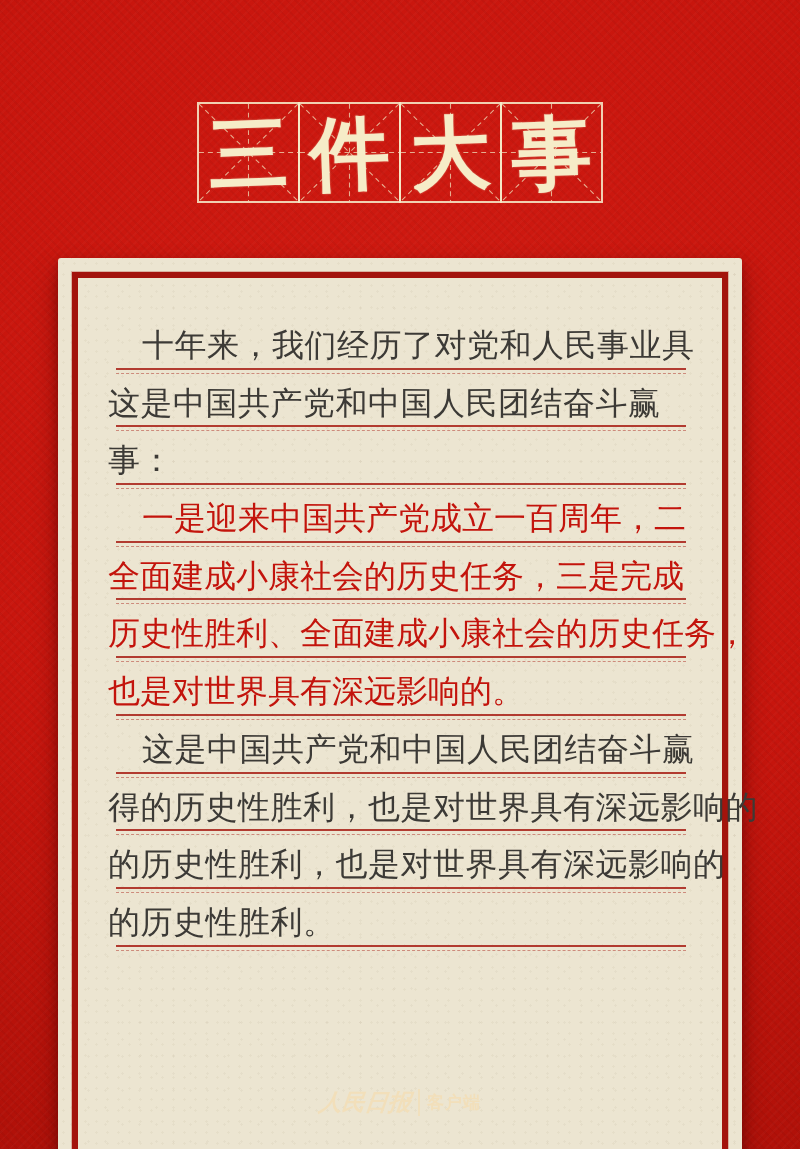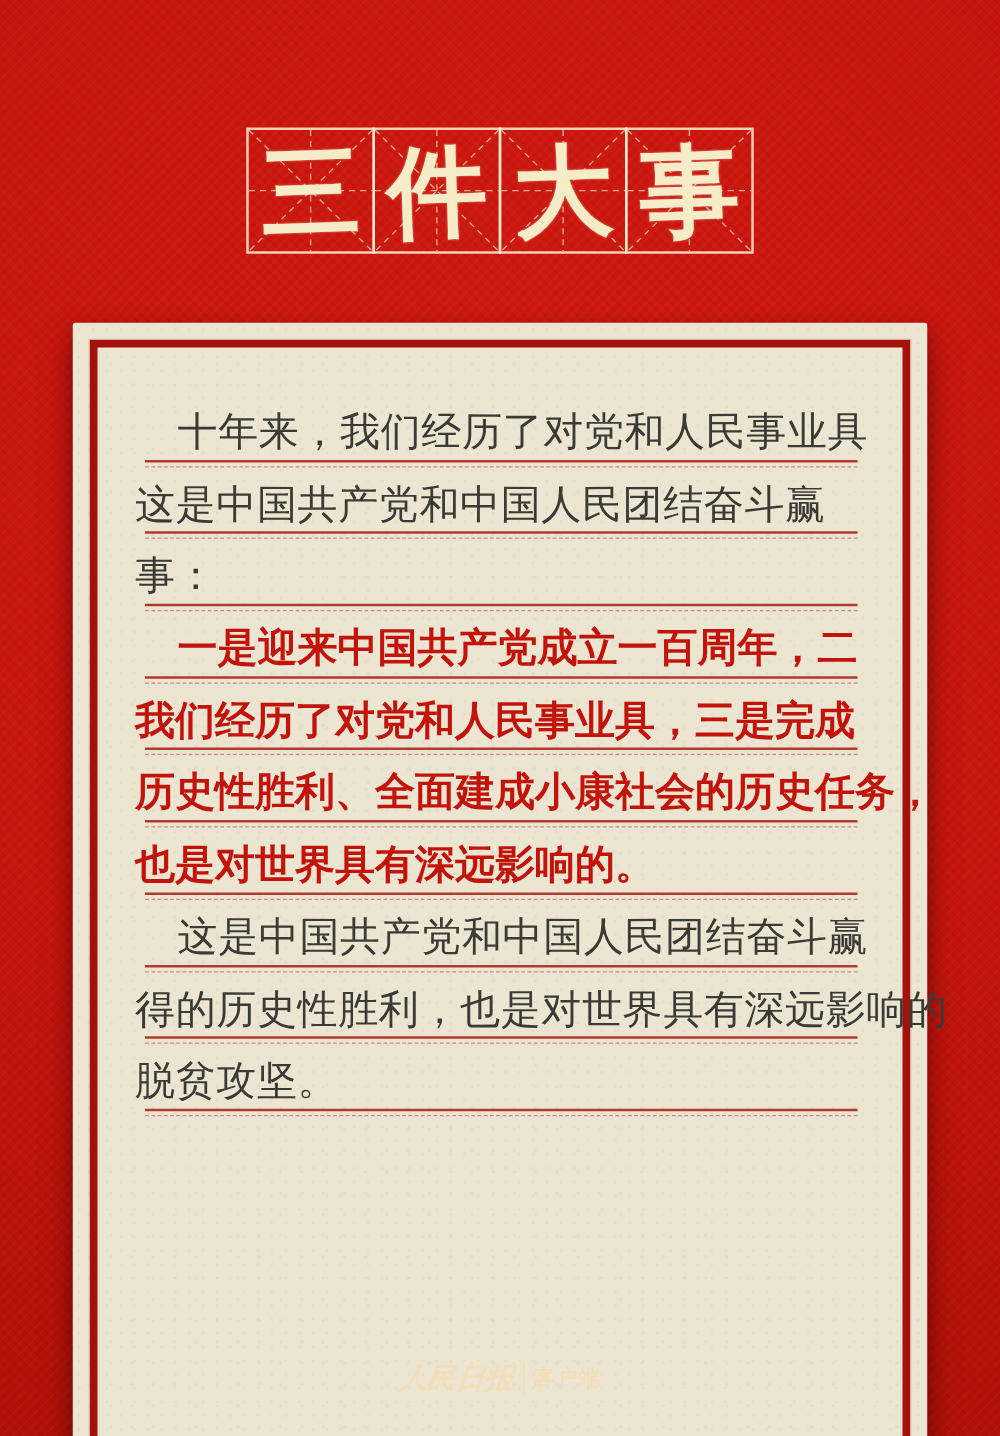--- a/index.html
+++ b/index.html
@@ -56,21 +56,21 @@
   .line{
     position:relative;height:57.7px;line-height:57.7px;
     white-space:nowrap;font-size:32px;letter-spacing:0.5px;
     color:#3c3a36;
   }
   .line::after{
     content:"";position:absolute;left:8px;right:22px;bottom:1px;height:3px;
     border-top:2px solid rgba(168,30,21,0.85);
     border-bottom:1px dashed rgba(168,30,21,0.45);
   }
-  .line.red{color:#c3140c;font-weight:bold;letter-spacing:0;}
+  .line.red{color:#c3140c;font-weight:normal;letter-spacing:0;}
   .line.indent{text-indent:34px;}
 
   
   .footer{
     position:absolute;left:0;right:0;top:1084px;height:36px;
     display:flex;align-items:center;justify-content:center;gap:7px;
     color:#f2dfba;
   }
   .brand-script{
     font-family:"DejaVu Serif","Liberation Serif",serif;
@@ -145,36 +145,39 @@
         <div class="line dark">
         <span>这是中国共产党和中国人民团结奋斗赢</span>
       </div>
         <div class="line dark">
         <span>事：</span>
       </div>
         <div class="line red indent">
         <span>一是迎来中国共产党成立一百周年，二</span>
       </div>
         <div class="line red">
-        <span>我们经历了对党和人民事业具，三是完成</span>
+        <span>全面建成小康社会的历史任务，三是完成</span>
       </div>
         <div class="line red">
         <span>历史性胜利、全面建成小康社会的历史任务，</span>
       </div>
         <div class="line red">
         <span>也是对世界具有深远影响的。</span>
       </div>
         <div class="line dark indent">
         <span>这是中国共产党和中国人民团结奋斗赢</span>
       </div>
         <div class="line dark">
         <span>得的历史性胜利，也是对世界具有深远影响的</span>
       </div>
         <div class="line dark">
-        <span>脱贫攻坚。</span>
+        <span>的历史性胜利，也是对世界具有深远影响的</span>
+      </div>
+        <div class="line dark">
+        <span>的历史性胜利。</span>
       </div>
       </div>
   </div>
 
   <div class="footer">
     <span class="brand-script">人民日报</span>
     <span class="brand-divider"></span>
     <span class="brand-suffix">客户端</span>
   </div>
 

